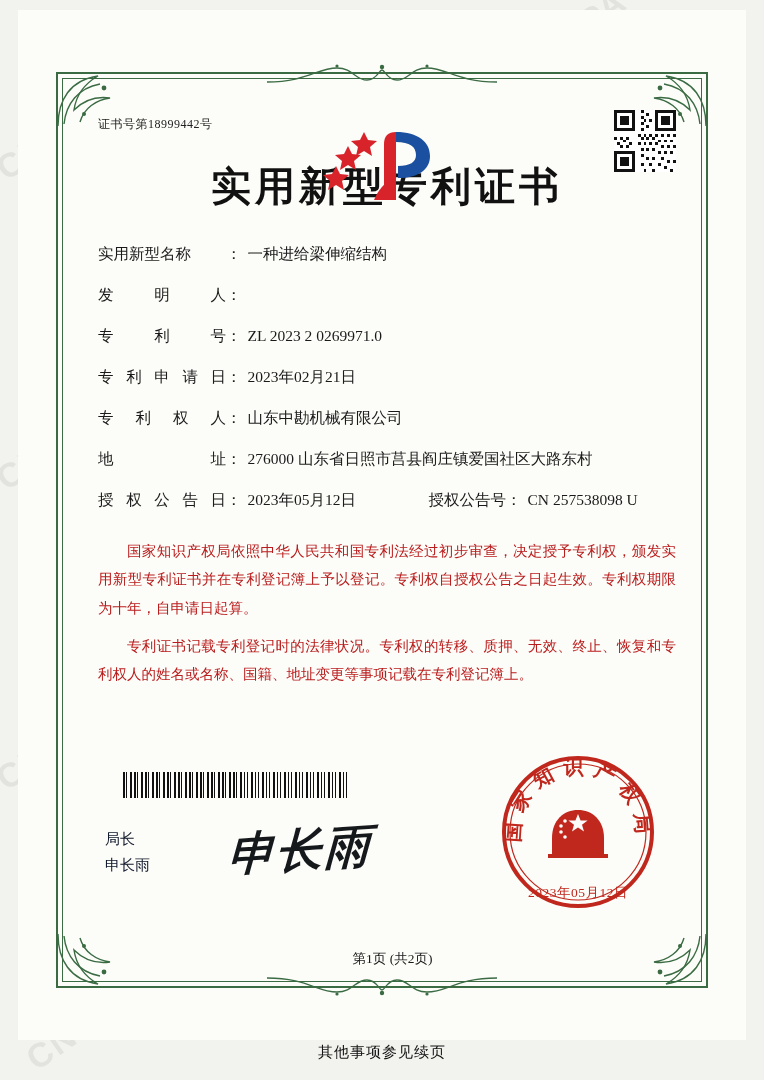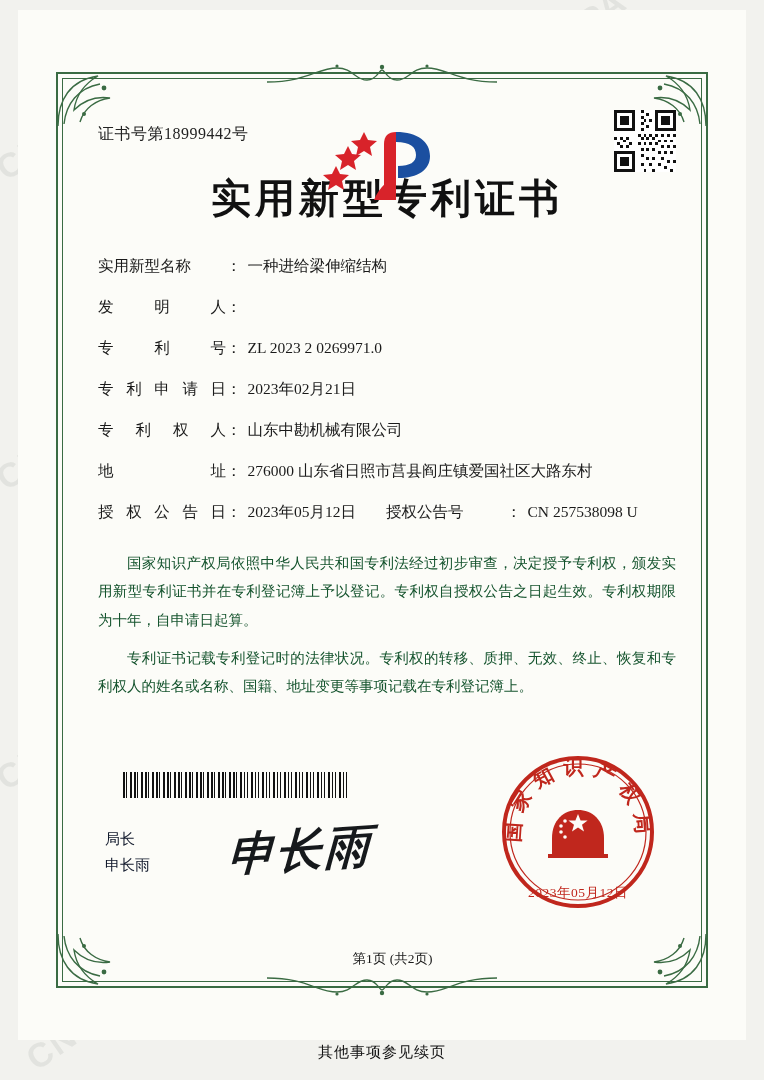--- a/index.html
+++ b/index.html
@@ -91,24 +91,24 @@
   .content {
     position: absolute;
     left: 80px;
     top: 96px;
     right: 70px;
     bottom: 66px;
     z-index: 3;
   }
 
   .cert-no {
-    font-size: 16px;
+    font-size: 12px;
     color: #222;
     letter-spacing: 0.5px;
-    margin-top: 18px;
+    margin-top: 10px;
   }
 
   .logo {
     position: absolute;
     left: 50%;
     transform: translateX(-50%);
     top: 18px;
     width: 130px;
     height: 86px;
   }
@@ -148,30 +148,30 @@
   }
   .f-label.spread {
     display: flex;
     justify-content: space-between;
   }
   .f-colon { margin-right: 6px; }
   .f-value { flex: 1; }
   .f-second-label {
     width: 120px;
     flex: 0 0 120px;
-    text-align: left;
+    text-align: right;
     margin-left: 30px;
   }
   .f-second-value { flex: 0 0 auto; }
 
   .paragraphs {
     margin-top: 26px;
     font-size: 14.5px;
     line-height: 1.95;
-    color: #14532d;
+    color: #b91c1c;
     text-align: justify;
   }
   .paragraphs p {
     margin: 0 0 10px 0;
     text-indent: 2em;
   }
 
   
   .barcode {
     position: absolute;

